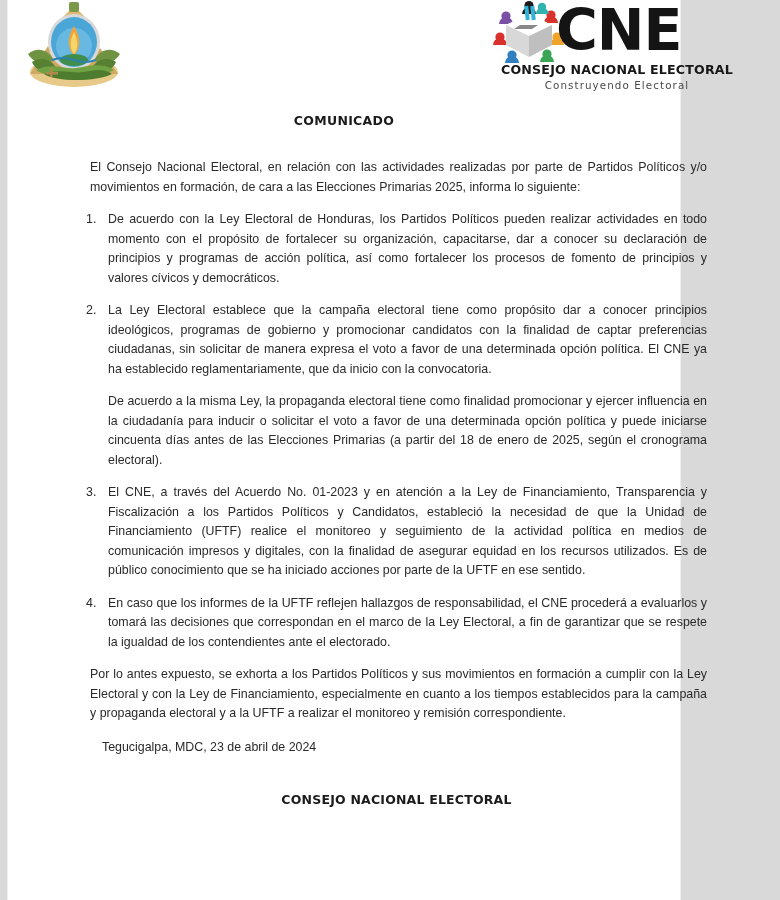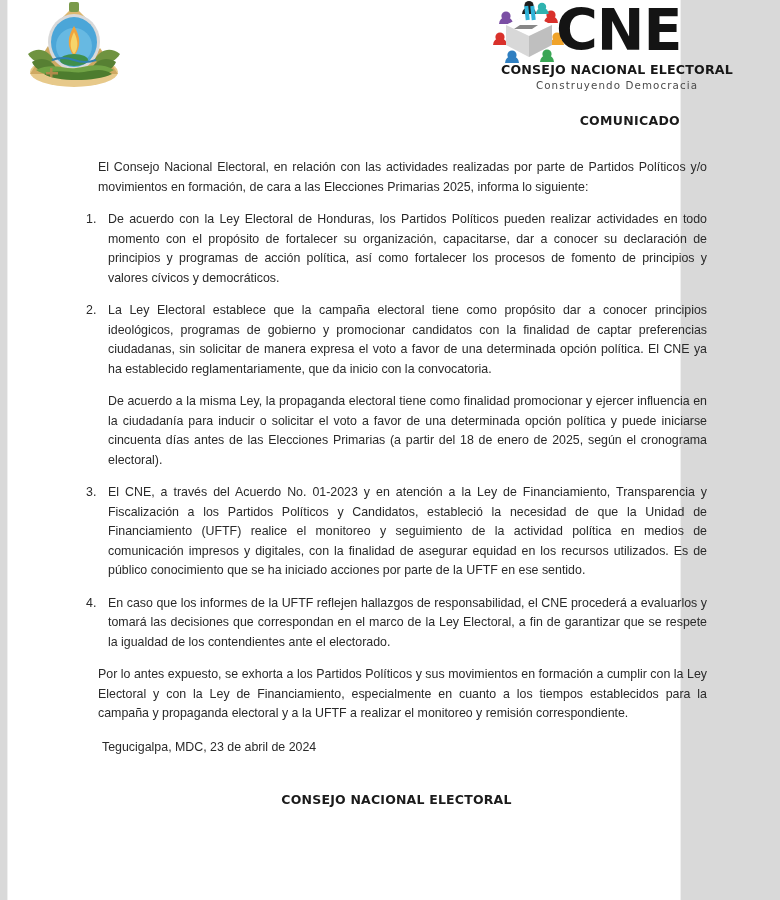--- a/index.html
+++ b/index.html
@@ -87,41 +87,41 @@
     text-align: center;
     font-family: "DejaVu Sans", sans-serif;
     font-size: 10.3px;
     letter-spacing: 1.1px;
     color: #4a4a4a;
   }
 
   
   .doc-title {
     margin-top: 13px;
-    text-align: right;
+    text-align: center;
     font-family: "DejaVu Sans", sans-serif;
     font-weight: bold;
     font-size: 12.5px;
     letter-spacing: 0.3px;
     color: #1b1b1b;
   }
 
   .content {
     position: absolute;
     left: 78px;
     top: 158px;
     width: 621px;
     color: #2a2a2a;
     font-size: 12.4px;
     line-height: 19.5px;
     text-align: justify;
   }
 
   .para {
-    margin: 0 0 13px 12px;
+    margin: 0 0 13px 4px;
     text-align: justify;
   }
 
   .olist {
     margin: 0;
     padding: 0;
     list-style: none;
   }
   .olist li {
     position: relative;
@@ -237,21 +237,21 @@
 
             <path d="M28 25 L46 25 L40 29 L22 29 Z" fill="#888888"></path>
 
             <rect x="33" y="6" width="4" height="14" fill="#2fb3d8" transform="rotate(-6 35 13)"></rect>
             <rect x="39" y="6" width="4" height="14" fill="#2fb3d8" transform="rotate(-6 41 13)"></rect>
           </svg>
         </div>
         <div class="cne-word">CNE</div>
       </div>
       <div class="cne-sub1">CONSEJO NACIONAL ELECTORAL</div>
-      <div class="cne-sub2">Construyendo Democracia</div>
+      <div class="cne-sub2">Construyendo Electoral</div>
     </div>
   </div>
 
   <div class="doc-title">COMUNICADO</div>
 
   <div class="content">
 
     <p class="para">El Consejo Nacional Electoral, en relación con las actividades realizadas por parte de Partidos Políticos y/o movimientos en formación, de cara a las Elecciones Primarias 2025, informa lo siguiente:</p>
 
     <ol class="olist">

